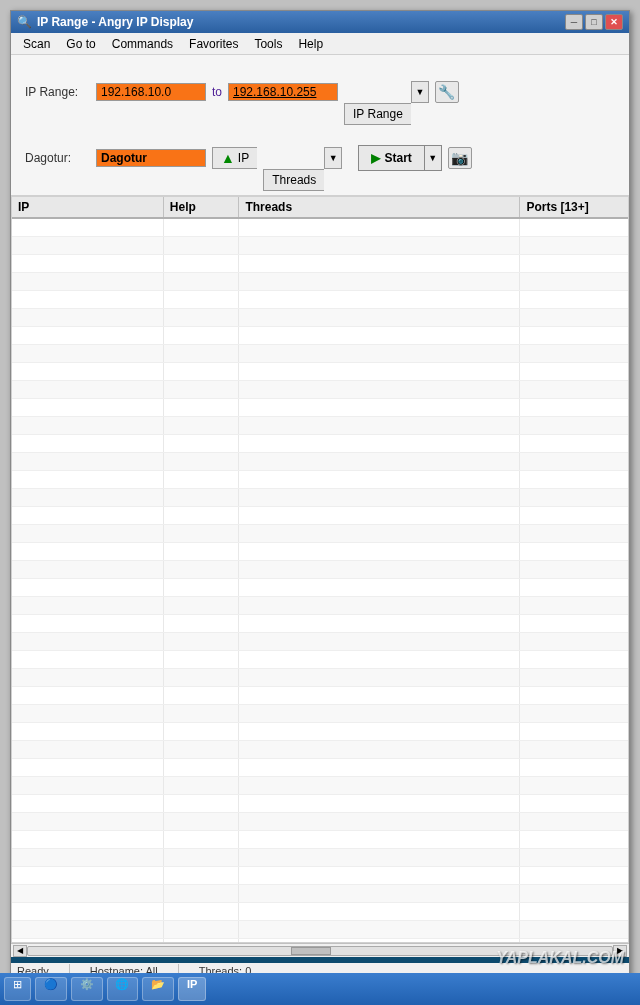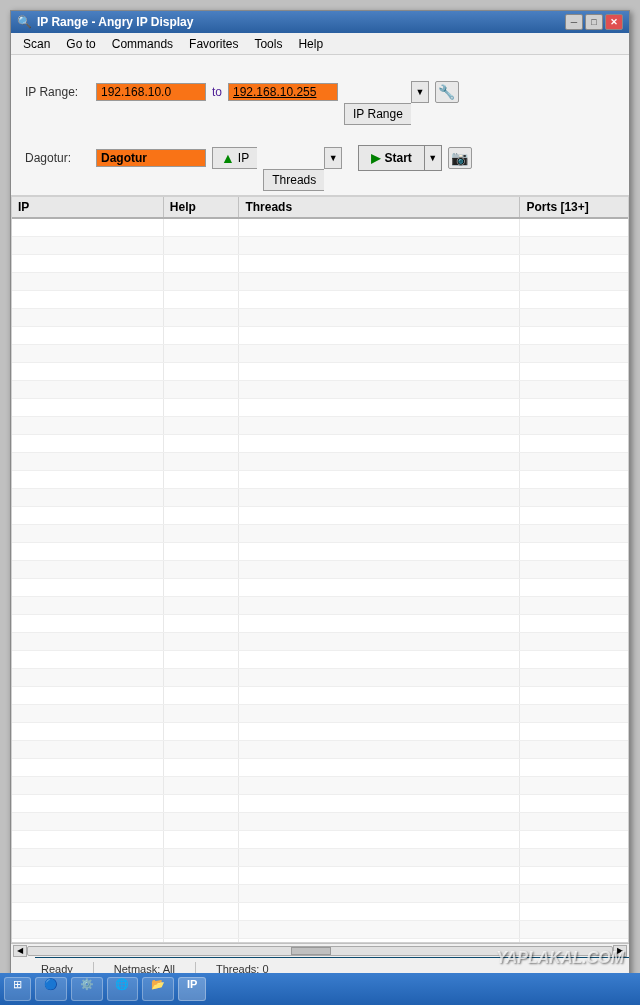--- a/index.html
+++ b/index.html
@@ -246,26 +246,25 @@
     }
 
     .data-table td:last-child { border-right: none; }
 
     .data-table tr:nth-child(even) td { background: #f8f8f8; }
 
     
     .status-bar {
       height: 22px;
       background: #f0f0f0;
-      border-top: 1px solid #0c4a6e;
+      border-top: 6px solid #0c4a6e;
       display: flex;
       align-items: center;
       padding: 8px 6px;
       gap: 20px;
-      margin-left: 24px;
     }
 
     .status-section {
       font-size: 11px;
       color: #333;
     }
 
     .status-divider {
       width: 1px;
       height: 14px;
@@ -689,21 +688,21 @@
     <div class="scroll-btn">◀</div>
     <div class="scrollbar-track">
       <div class="scrollbar-thumb"></div>
     </div>
     <div class="scroll-btn">▶</div>
   </div>
 
   <div class="status-bar">
     <span class="status-section">Ready</span>
     <div class="status-divider"></div>
-    <span class="status-section">Netmask: All</span>
+    <span class="status-section">Hostname: All</span>
     <div class="status-divider"></div>
     <span class="status-section">Threads: 0</span>
   </div>
 
 </div>
 
 <div class="watermark">YAPLAKAL.COM</div>
 
 <div class="taskbar">
   <div class="taskbar-btn">⊞</div>

